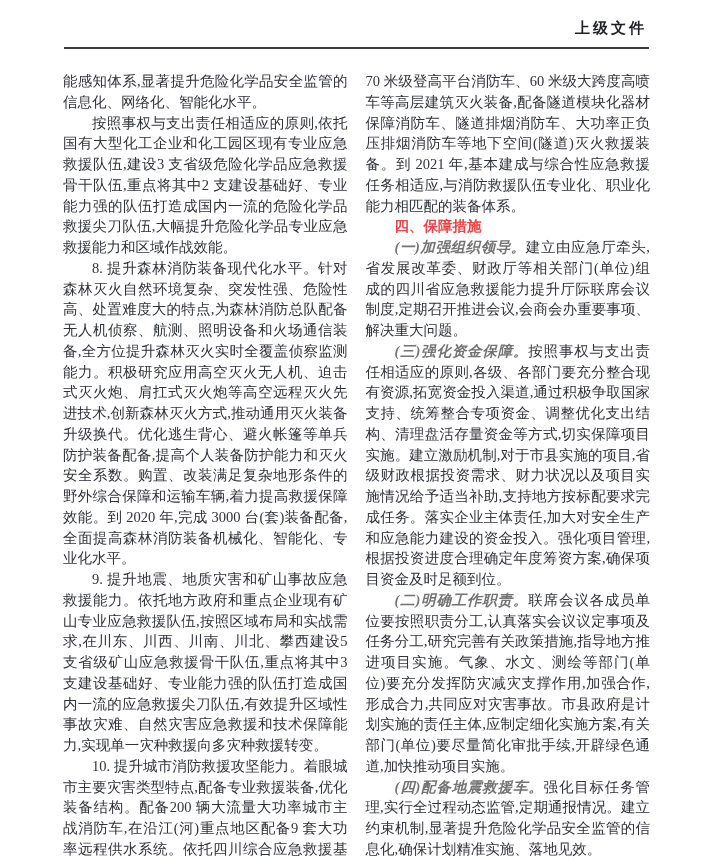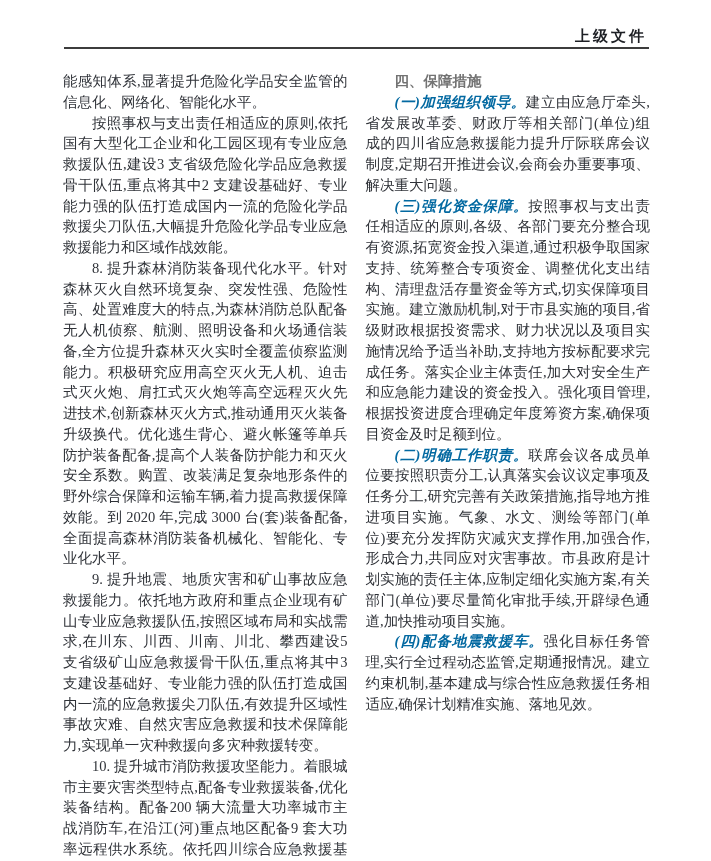--- a/index.html
+++ b/index.html
@@ -7,21 +7,21 @@
     position: relative;
     width: 711px;
     height: 861px;
     background: #ffffff;
     overflow: hidden;
     font-family: "Liberation Serif", "DejaVu Serif", serif;
     color: #2f3238;
   }
   .header-label {
     position: absolute;
-    top: 27px;
+    top: 19px;
     right: 64px;
     font-family: "Liberation Sans", "DejaVu Sans", sans-serif;
     font-weight: bold;
     font-size: 15px;
     letter-spacing: 3px;
     color: #1d1f24;
   }
   .header-rule {
     position: absolute;
     top: 47px;
@@ -47,27 +47,27 @@
     text-align: justify;
     text-justify: inter-ideograph;
   }
   .col p { margin: 0; padding: 0; }
   .continuation { text-indent: 0; }
   .indent { text-indent: 2em; }
   .heading {
     text-indent: 2em;
     font-family: "Liberation Sans", "DejaVu Sans", sans-serif;
     font-weight: bold;
-    color: #737373;
+    color: #ef4444;
   }
   .sub { text-indent: 2em; }
   .sub-lead {
     font-style: italic;
     font-weight: bold;
-    color: #0369a1;
+    color: #737373;
   }
   .attachment {
     text-indent: 2em;
     font-family: "Liberation Sans", "DejaVu Sans", sans-serif;
     font-weight: bold;
     color: #1d1f24;
   }
 </style>
 </head>
 <body>
@@ -82,22 +82,23 @@
 
     <div class="col">
       <p class="continuation">能感知体系,显著提升危险化学品安全监管的信息化、网络化、智能化水平。</p>
       <p class="indent">按照事权与支出责任相适应的原则,依托国有大型化工企业和化工园区现有专业应急救援队伍,建设3 支省级危险化学品应急救援骨干队伍,重点将其中2 支建设基础好、专业能力强的队伍打造成国内一流的危险化学品救援尖刀队伍,大幅提升危险化学品专业应急救援能力和区域作战效能。</p>
       <p class="indent">8. 提升森林消防装备现代化水平。针对森林灭火自然环境复杂、突发性强、危险性高、处置难度大的特点,为森林消防总队配备无人机侦察、航测、照明设备和火场通信装备,全方位提升森林灭火实时全覆盖侦察监测能力。积极研究应用高空灭火无人机、迫击式灭火炮、肩扛式灭火炮等高空远程灭火先进技术,创新森林灭火方式,推动通用灭火装备升级换代。优化逃生背心、避火帐篷等单兵防护装备配备,提高个人装备防护能力和灭火安全系数。购置、改装满足复杂地形条件的野外综合保障和运输车辆,着力提高救援保障效能。到 2020 年,完成 3000 台(套)装备配备,全面提高森林消防装备机械化、智能化、专业化水平。</p>
       <p class="indent">9. 提升地震、地质灾害和矿山事故应急救援能力。依托地方政府和重点企业现有矿山专业应急救援队伍,按照区域布局和实战需求,在川东、川西、川南、川北、攀西建设5 支省级矿山应急救援骨干队伍,重点将其中3 支建设基础好、专业能力强的队伍打造成国内一流的应急救援尖刀队伍,有效提升区域性事故灾难、自然灾害应急救援和技术保障能力,实现单一灾种救援向多灾种救援转变。</p>
       <p class="indent">10. 提升城市消防救援攻坚能力。着眼城市主要灾害类型特点,配备专业救援装备,优化装备结构。配备200 辆大流量大功率城市主战消防车,在沿江(河)重点地区配备9 套大功率远程供水系统。依托四川综合应急救援基地,配备地震救援车、水域救援车等综合救援装备,配备101 米级登高平台车、</p>
     </div>
 
     <div class="col">
+      <p class="continuation">70 米级登高平台消防车、60 米级大跨度高喷车等高层建筑灭火装备,配备隧道模块化器材保障消防车、隧道排烟消防车、大功率正负压排烟消防车等地下空间(隧道)灭火救援装备。到 2021 年,基本建成与综合性应急救援任务相适应,与消防救援队伍专业化、职业化能力相匹配的装备体系。</p>
       <p class="heading">四、保障措施</p>
       <p class="sub"><span class="sub-lead">(一)加强组织领导。</span><span>建立由应急厅牵头,省发展改革委、财政厅等相关部门(单位)组成的四川省应急救援能力提升厅际联席会议制度,定期召开推进会议,会商会办重要事项、解决重大问题。</span></p>
       <p class="sub"><span class="sub-lead">(三)强化资金保障。</span><span>按照事权与支出责任相适应的原则,各级、各部门要充分整合现有资源,拓宽资金投入渠道,通过积极争取国家支持、统筹整合专项资金、调整优化支出结构、清理盘活存量资金等方式,切实保障项目实施。建立激励机制,对于市县实施的项目,省级财政根据投资需求、财力状况以及项目实施情况给予适当补助,支持地方按标配要求完成任务。落实企业主体责任,加大对安全生产和应急能力建设的资金投入。强化项目管理,根据投资进度合理确定年度筹资方案,确保项目资金及时足额到位。</span></p>
       <p class="sub"><span class="sub-lead">(二)明确工作职责。</span><span>联席会议各成员单位要按照职责分工,认真落实会议议定事项及任务分工,研究完善有关政策措施,指导地方推进项目实施。气象、水文、测绘等部门(单位)要充分发挥防灾减灾支撑作用,加强合作,形成合力,共同应对灾害事故。市县政府是计划实施的责任主体,应制定细化实施方案,有关部门(单位)要尽量简化审批手续,开辟绿色通道,加快推动项目实施。</span></p>
-      <p class="sub"><span class="sub-lead">(四)配备地震救援车。</span><span>强化目标任务管理,实行全过程动态监管,定期通报情况。建立约束机制,基本建成与综合性应急救援任务相适应,确保计划精准实施、落地见效。</span></p>
+      <p class="sub"><span class="sub-lead">(四)配备地震救援车。</span><span>强化目标任务管理,实行全过程动态监管,定期通报情况。建立约束机制,显著提升危险化学品安全监管的信息化,确保计划精准实施、落地见效。</span></p>
       <p class="attachment"></p>
     </div>
 
   </div>
 </div>
 
 </body></html>

